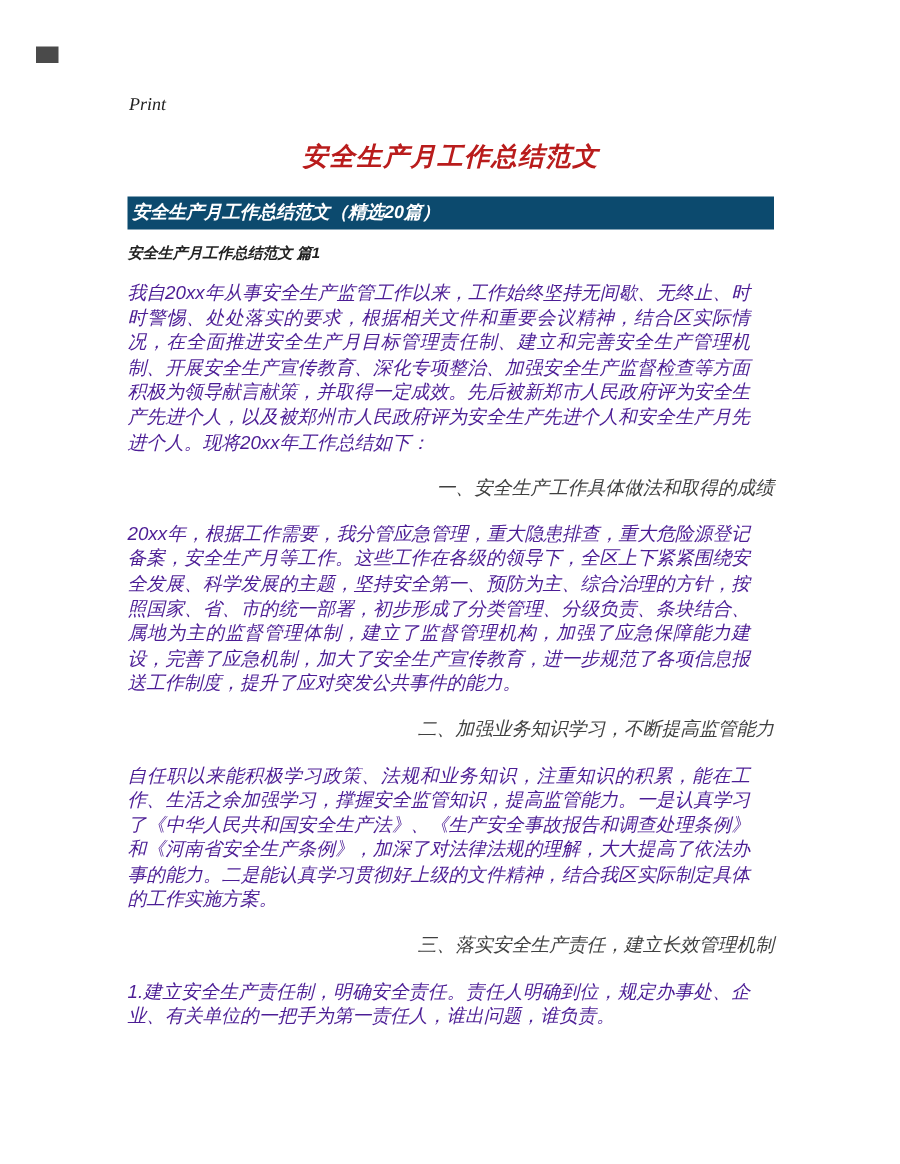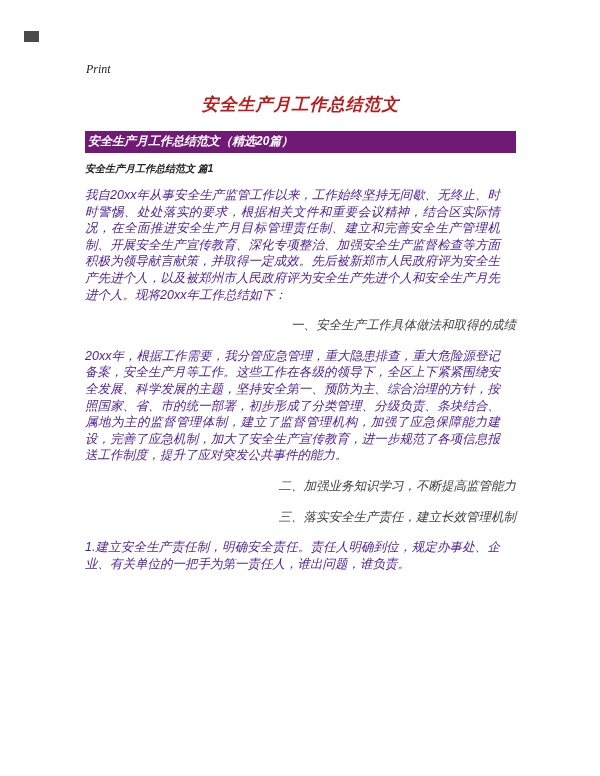--- a/index.html
+++ b/index.html
@@ -37,21 +37,21 @@
   }
   .doc-title {
     margin: 0 0 15px 0;
     text-align: center;
     color: #b91c1c;
     font-size: 17px;
     font-weight: bold;
     letter-spacing: 1px;
   }
   .banner {
-    background: #701a75;
+    background: #0c4a6e;
     color: #ffffff;
     font-size: 12px;
     font-weight: bold;
     padding: 2px 3px 3px 3px;
     margin: 0 0 9px 0;
   }
   .article-title {
     font-size: 10px;
     font-weight: bold;
     color: #222222;
@@ -88,19 +88,20 @@
   <h2 class="article-title">安全生产月工作总结范文 篇1</h2>
 
   <p class="para">我自20xx年从事安全生产监管工作以来，工作始终坚持无间歇、无终止、时时警惕、处处落实的要求，根据相关文件和重要会议精神，结合区实际情况，在全面推进安全生产月目标管理责任制、建立和完善安全生产管理机制、开展安全生产宣传教育、深化专项整治、加强安全生产监督检查等方面积极为领导献言献策，并取得一定成效。先后被新郑市人民政府评为安全生产先进个人，以及被郑州市人民政府评为安全生产先进个人和安全生产月先进个人。现将20xx年工作总结如下：</p>
 
   <p class="section-heading">一、安全生产工作具体做法和取得的成绩</p>
 
   <p class="para">20xx年，根据工作需要，我分管应急管理，重大隐患排查，重大危险源登记备案，安全生产月等工作。这些工作在各级的领导下，全区上下紧紧围绕安全发展、科学发展的主题，坚持安全第一、预防为主、综合治理的方针，按照国家、省、市的统一部署，初步形成了分类管理、分级负责、条块结合、属地为主的监督管理体制，建立了监督管理机构，加强了应急保障能力建设，完善了应急机制，加大了安全生产宣传教育，进一步规范了各项信息报送工作制度，提升了应对突发公共事件的能力。</p>
 
   <p class="section-heading">二、加强业务知识学习，不断提高监管能力</p>
 
+  <p class="para">自任职以来能积极学习政策、法规和业务知识，注重知识的积累，能在工作、生活之余加强学习，撑握安全监管知识，提高监管能力。一是认真学习了《中华人民共和国安全生产法》、《生产安全事故报告和调查处理条例》和《河南省安全生产条例》，加深了对法律法规的理解，大大提高了依法办事的能力。二是能认真学习贯彻好上级的文件精神，结合我区实际制定具体的工作实施方案。</p>
 
   <p class="section-heading">三、落实安全生产责任，建立长效管理机制</p>
 
 
   <p class="para">1.建立安全生产责任制，明确安全责任。责任人明确到位，规定办事处、企业、有关单位的一把手为第一责任人，谁出问题，谁负责。</p>
 
 </div>
 
 </body></html>

